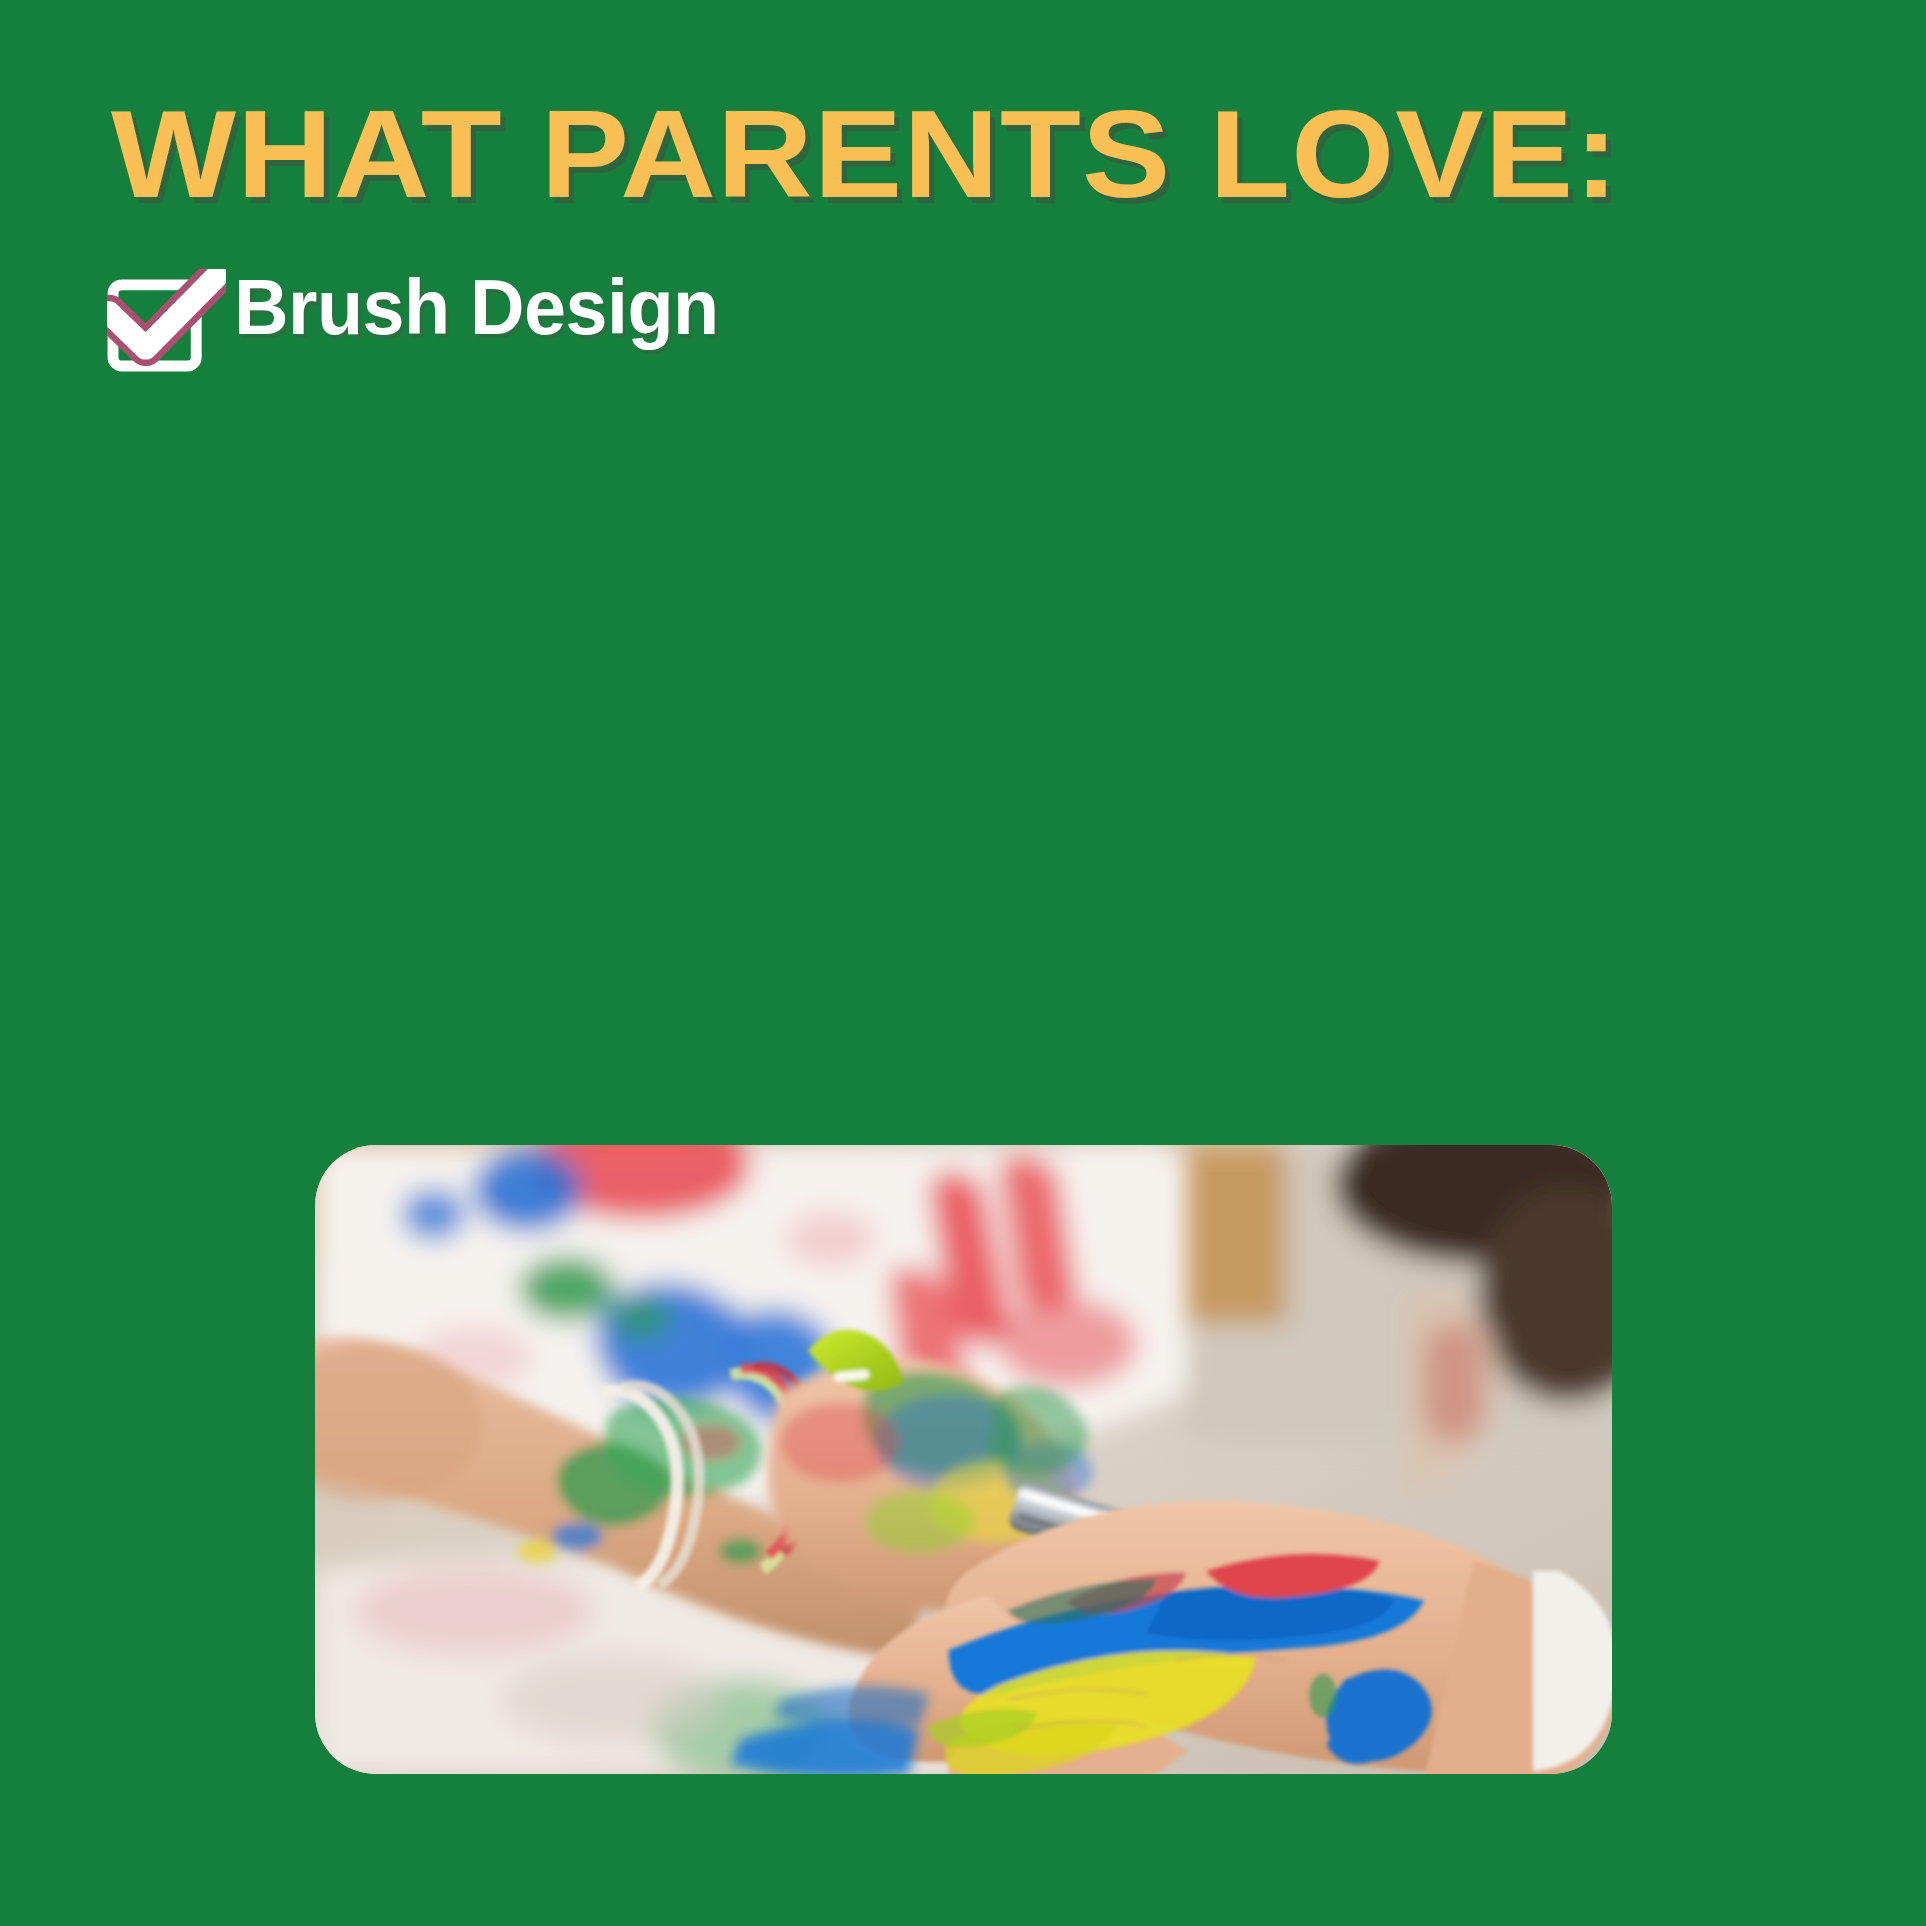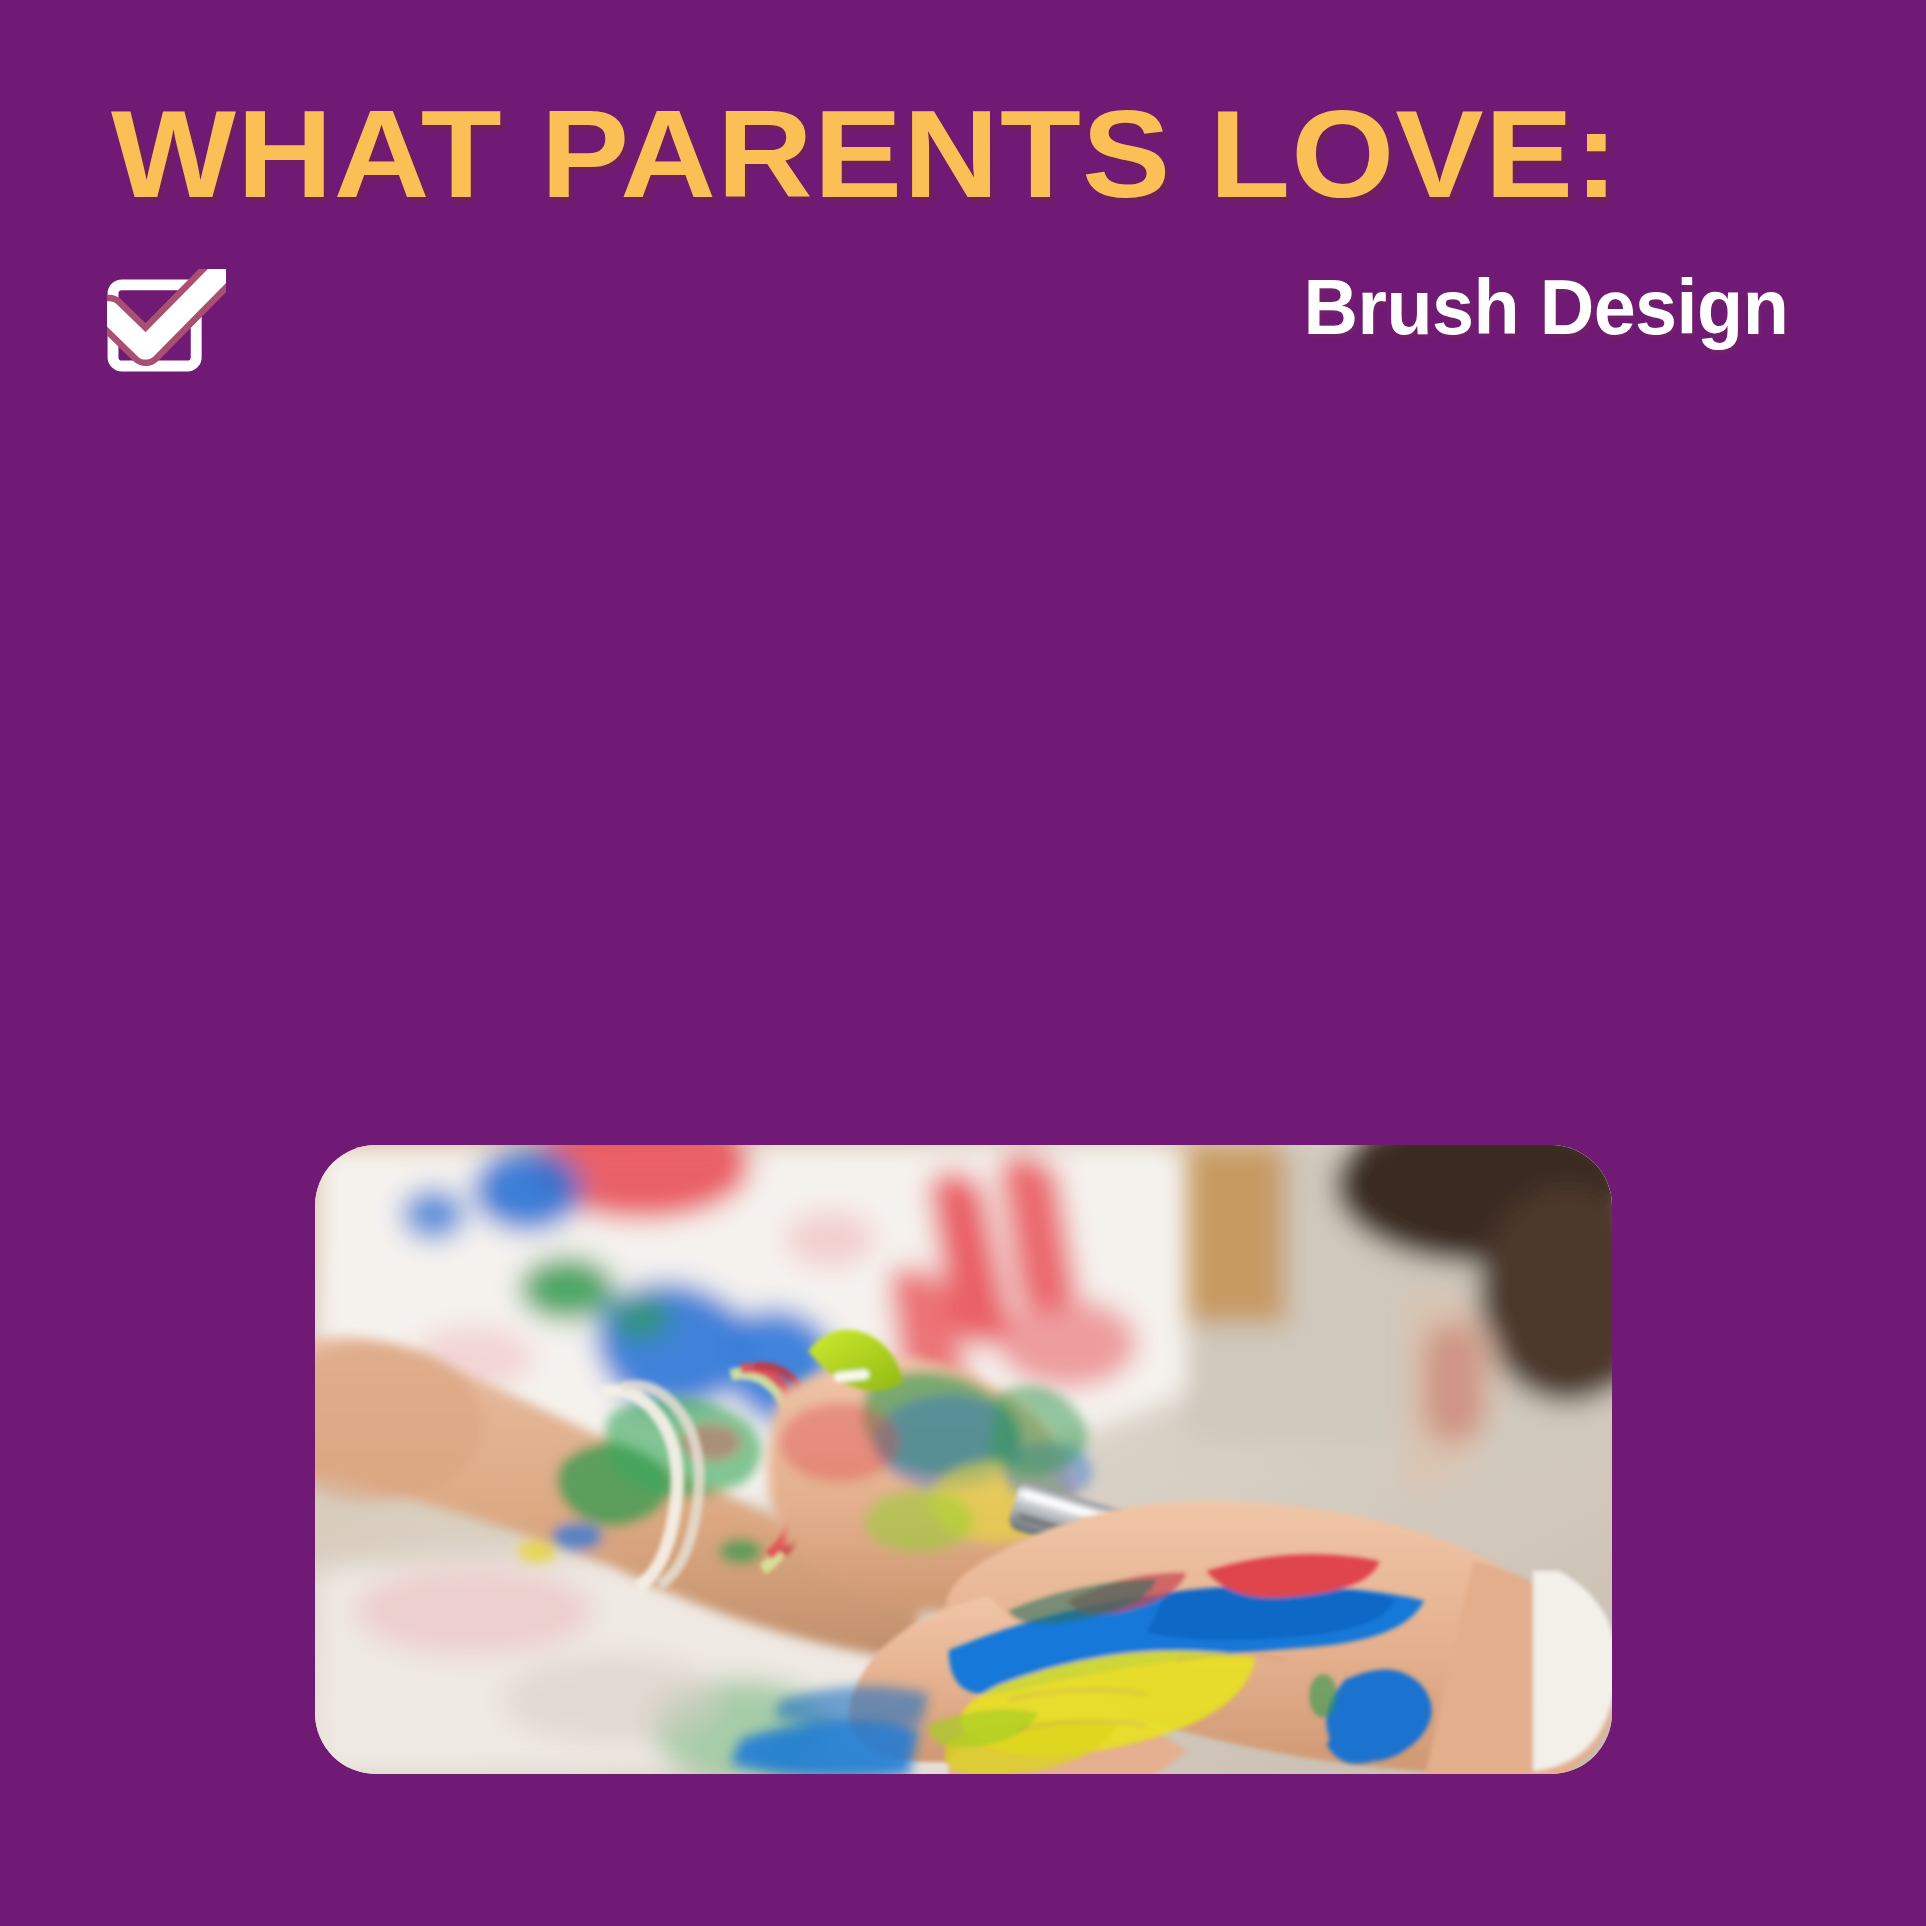--- a/index.html
+++ b/index.html
@@ -3,21 +3,21 @@
 <meta charset="utf-8">
 <style>
   html,body{margin:0;padding:0;}
   body{
     width:1927px;height:1927px;
     background:#a94f71;
     font-family:"Liberation Sans", sans-serif;
     overflow:hidden;
     position:relative;
   }
-  .canvas{position:absolute;inset:0;background:#701a75;}
+  .canvas{position:absolute;inset:0;background:#15803d;}
 
   
   .heading{
     position:absolute;
     left:111px; top:91px;
     font-family:"Liberation Sans", sans-serif;
     font-weight:bold;
     font-size:125px;
     line-height:1.0;
     letter-spacing:1px;
@@ -26,21 +26,20 @@
     transform:scaleX(1.06);
     transform-origin:left top;
     white-space:nowrap;
   }
 
   
   .list{
     position:absolute;
     left:107px; top:255px;
     width:1713px;
-    text-align:right;
   }
   .row{
     display:flex;
     align-items:flex-start;
     margin-bottom:8px;
   }
   .cbwrap{
     flex:0 0 auto;
     width:127px;
     height:107px;

